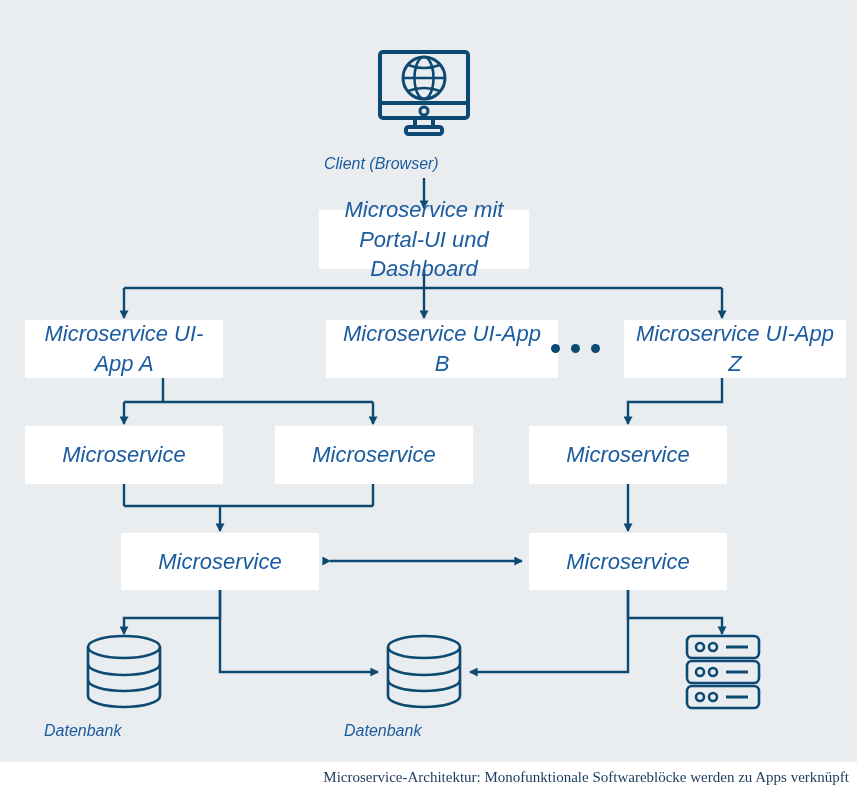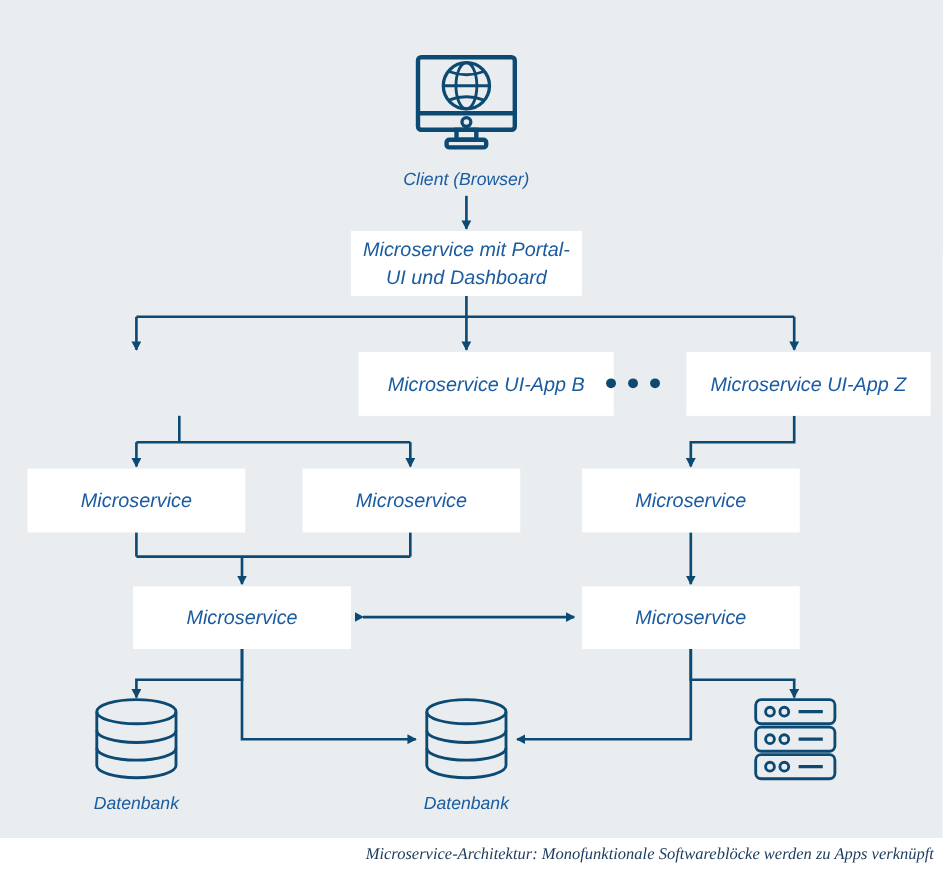--- a/index.html
+++ b/index.html
@@ -27,31 +27,30 @@
   }
   .node-box {
     position: absolute;
     background: #ffffff;
     display: flex;
     align-items: center;
     justify-content: center;
     text-align: center;
     color: #1b5ca0;
     font-style: italic;
-    font-size: 18px;
+    font-size: 22px;
     line-height: 1.35;
     padding: 4px 8px;
     font-family: "Liberation Sans", sans-serif;
   }
   .icon-label {
     position: absolute;
     color: #1b5ca0;
     font-style: italic;
     font-size: 16px;
-    text-align: center;
     white-space: nowrap;
     font-family: "Liberation Sans", sans-serif;
   }
   .icon-wrap { position: absolute; }
   .ellipsis {
     position: absolute;
     display: flex;
     gap: 11px;
     align-items: center;
   }
@@ -64,21 +63,20 @@
   #caption {
     position: absolute;
     left: 0; top: 762px;
     width: 857px; height: 30px;
     display: flex;
     align-items: center;
     justify-content: flex-end;
     padding-right: 8px;
     color: #1b3a5c;
     font-family: "Liberation Serif", serif;
-    font-style: italic;
     font-size: 15px;
     background: #ffffff;
   }
 </style>
 </head>
 <body>
 
 <div id="stage">
   <div id="panel"></div>
 
@@ -135,20 +133,21 @@
       <path d="M31,16 Q47,22 63,16" fill="none" stroke="#0d4a73" stroke-width="2.6"></path>
       <path d="M31,42 Q47,36 63,42" fill="none" stroke="#0d4a73" stroke-width="2.6"></path>
       <rect x="38" y="69" width="18" height="9" fill="none" stroke="#0d4a73" stroke-width="4"></rect>
       <rect x="29" y="78" width="36" height="7" rx="2.5" fill="none" stroke="#0d4a73" stroke-width="4"></rect>
     </svg>
   </div>
   <div class="icon-label" style="left:324px; top:155px; width:200px;">Client (Browser)</div>
 
   <div class="node-box" style="left:319px; top:210px; width:210px; height:59px;">Microservice mit Portal-UI und Dashboard</div>
 
+  <div class="node-box" style="left:25px; top:320px; width:198px; height:58px;">Microservice UI-App A</div>
   <div class="node-box" style="left:326px; top:320px; width:232px; height:58px;">Microservice UI-App B</div>
   <div class="ellipsis" style="left:551px; top:344px;">
     <i></i>
       <i></i>
       <i></i>
   </div>
   <div class="node-box" style="left:624px; top:320px; width:222px; height:58px;">Microservice UI-App Z</div>
 
   <div class="node-box" style="left:25px; top:426px; width:198px; height:58px;">Microservice</div>
   <div class="node-box" style="left:275px; top:426px; width:198px; height:58px;">Microservice</div>

